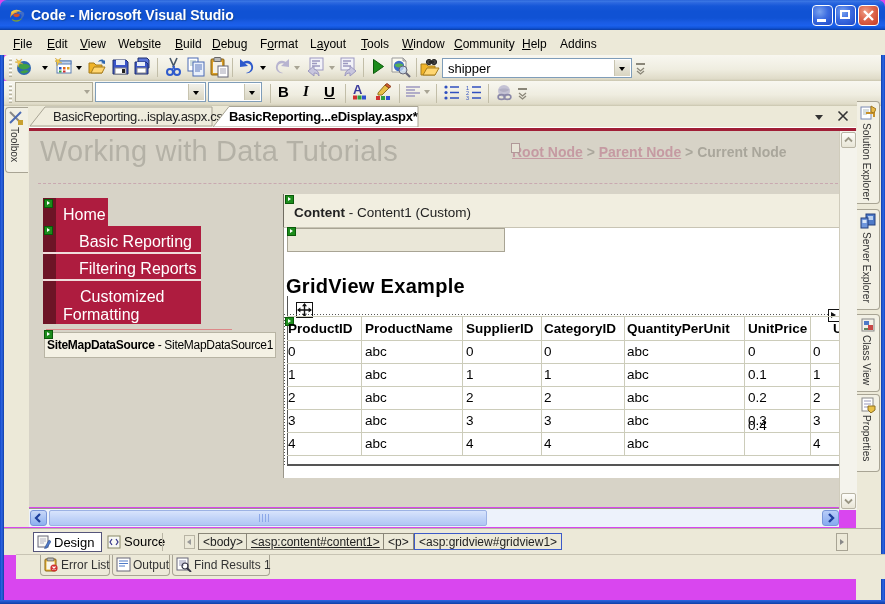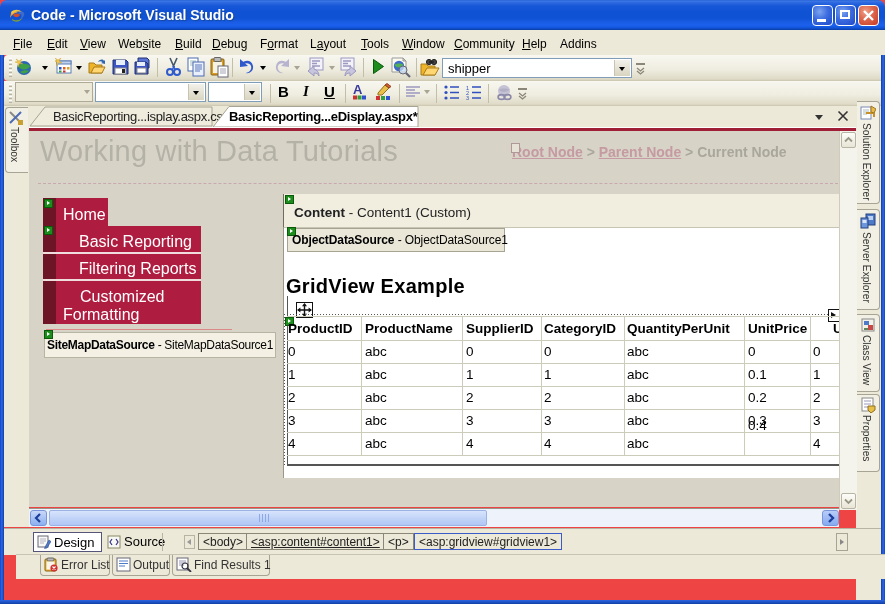--- a/index.html
+++ b/index.html
@@ -1,17 +1,17 @@
 <!DOCTYPE html>
 <html><head>
 <meta charset="utf-8">
 <style>
   html,body{margin:0;padding:0;}
   body{width:885px;height:604px;overflow:hidden;font-family:"Liberation Sans",sans-serif;}
-  #win{position:relative;width:885px;height:604px;background:#ef4444;overflow:hidden;}
+  #win{position:relative;width:885px;height:604px;background:#d946ef;overflow:hidden;}
   .abs{position:absolute;}
   
   #titlebar{left:0;top:0;width:885px;height:30px;
     background:linear-gradient(180deg,#2862D8 0%,#3B77E4 4%,#2F6AE0 8%,#1657D8 20%,#1052D4 38%,#1052D4 60%,#1A5CE4 75%,#1B60EC 85%,#1154D8 93%,#0A3CA4 100%);
     border-radius:7px 7px 0 0;}
   #frameL{left:0;top:28px;width:4px;height:572px;background:linear-gradient(90deg,#1046C8,#2E66E2 45%,#0E3EA8);}
   #frameR{left:881px;top:28px;width:4px;height:572px;background:linear-gradient(90deg,#0E3EA8,#2E66E2 55%,#1046C8);}
   #frameB{left:0px;top:600px;width:885px;height:4px;background:linear-gradient(180deg,#2E66E2,#0E3EA8);}
   .vsicon{left:9px;top:7px;width:17px;height:16px;}
   #title-text{left:31px;top:7px;color:#fff;font-size:14px;font-weight:bold;text-shadow:1px 1px 1px #14489C;}
@@ -317,21 +317,20 @@
     <div class="abs" style="left:15px;top:201px;width:232px;height:26px;background:#F4F1E4;border:1px solid #B8B4A4;box-sizing:border-box;"></div>
     <div class="glyph" style="left:15px;top:199px;"></div>
     <div class="abs" style="left:18px;top:207px;font-size:12px;letter-spacing:-0.3px;color:#000;text-align:center;"><b>SiteMapDataSource</b> - SiteMapDataSource1</div>
 
     <div class="abs" style="left:254px;top:63px;width:556px;height:284px;background:#fff;border-left:1px solid #9A968A;box-sizing:border-box;"></div>
     <div class="abs" style="left:254px;top:63px;width:556px;height:34px;background:#F1EEE0;border-left:1px solid #706C60;border-bottom:1px solid #C8C4B4;box-sizing:border-box;"></div>
     <div class="glyph" style="left:256px;top:64px;"></div>
     <div class="abs" style="left:265px;top:74px;font-size:13.5px;color:#222;"><b>Content</b> - Content1 (Custom)</div>
     <div class="abs" style="left:258px;top:97px;width:218px;height:24px;background:#EAE7D8;border:1px solid #A8A494;box-sizing:border-box;"></div>
     <div class="glyph" style="left:258px;top:96px;"></div>
-    <div class="abs" style="left:263px;top:102px;font-size:12px;letter-spacing:-0.1px;color:#000;"><b>ObjectDataSource</b> - ObjectDataSource1</div>
     <div class="abs" style="left:257px;top:144px;font-size:20px;font-weight:bold;color:#000;letter-spacing:0.3px;">GridView Example</div>
 
     <div class="abs" style="left:267px;top:171px;width:17px;height:16px;background:#fff;border:1.5px solid #111;box-sizing:border-box;"></div>
     <svg class="abs" style="left:268px;top:172px" width="15" height="14" viewBox="0 0 15 14">
       <path d="M7.5 1 L7.5 13 M1 7 L14 7" stroke="#111" stroke-width="1.4"></path>
       <path d="M7.5 0 L5 3.2 L10 3.2Z M7.5 14 L5 10.8 L10 10.8Z M0 7 L3.4 4.5 L3.4 9.5Z M15 7 L11.6 4.5 L11.6 9.5Z" fill="#111"></path>
     </svg>
 
     <div class="abs" style="left:255px;top:183px;width:555px;height:1px;background:repeating-linear-gradient(90deg,#555 0 1px,transparent 1px 3px);"></div>
     <div class="abs" style="left:255px;top:183px;width:1px;height:151px;background:repeating-linear-gradient(180deg,#555 0 1px,transparent 1px 3px);"></div>

